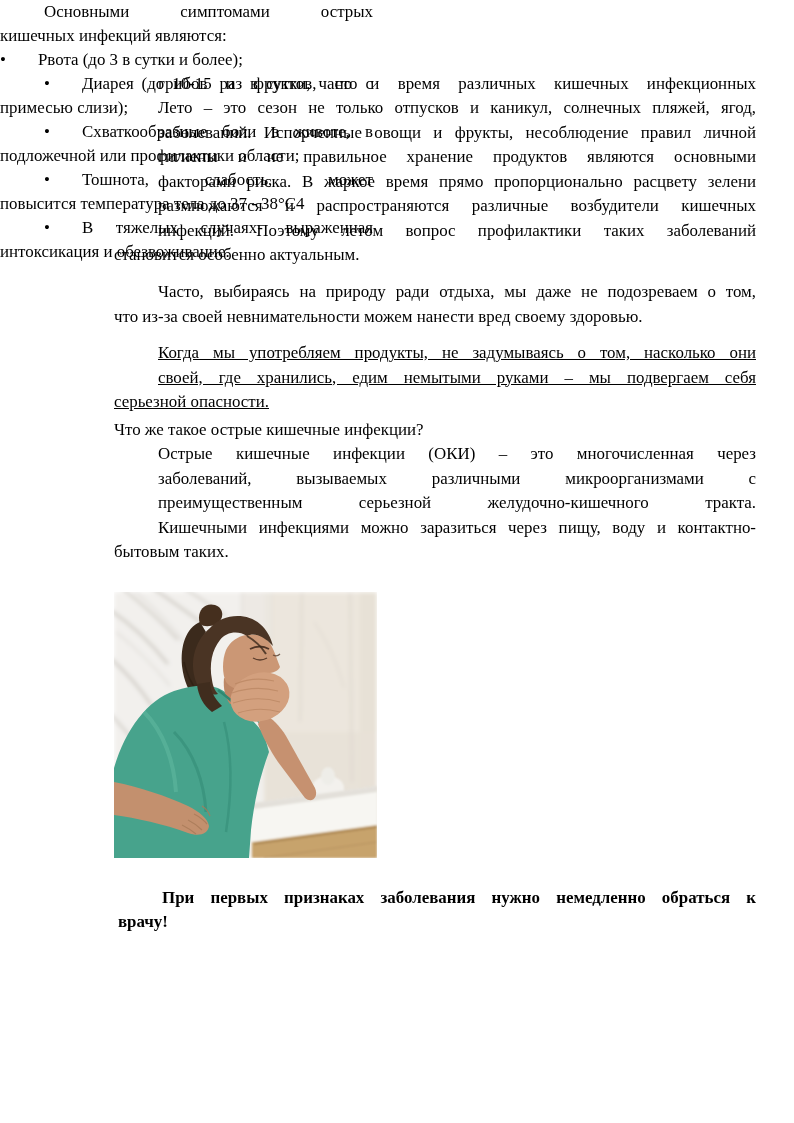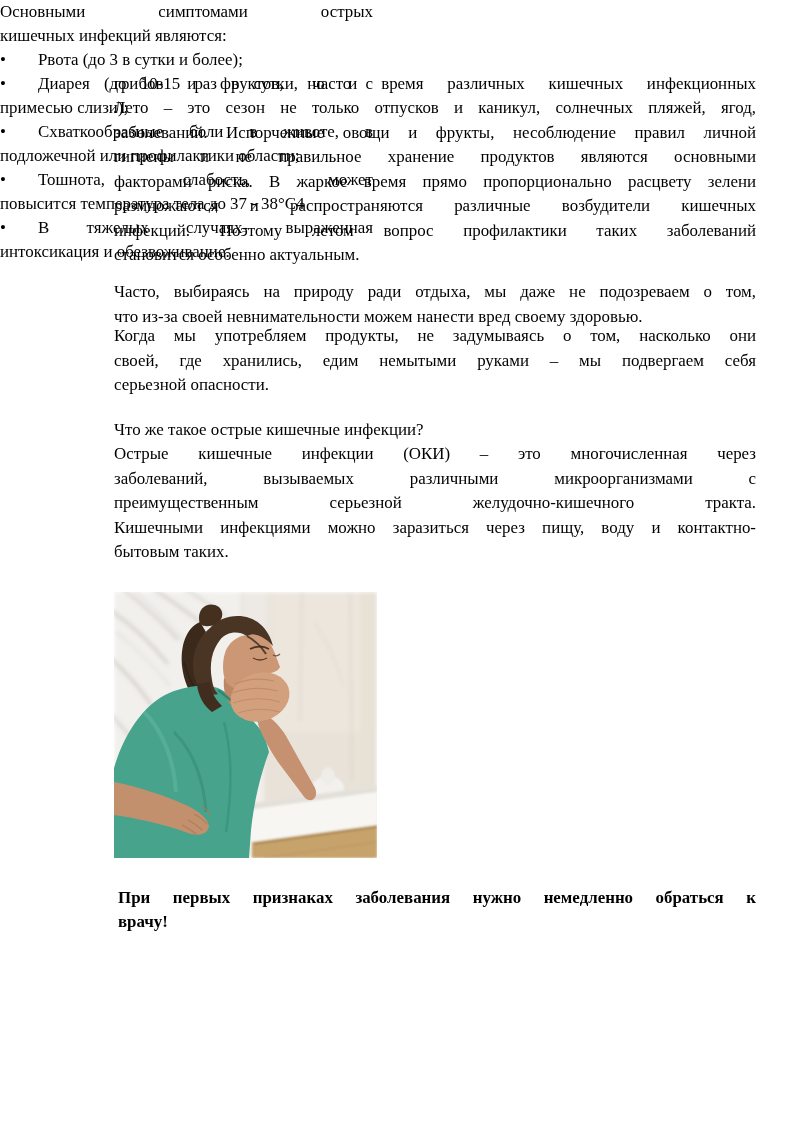--- a/index.html
+++ b/index.html
@@ -3,25 +3,25 @@
 <meta charset="utf-8">
 <style>
   html,body{margin:0;padding:0;background:#fff;}
   .page{
     position:relative;width:794px;height:1123px;background:#ffffff;
     font-family:"Liberation Serif","DejaVu Serif",serif;
     font-size:16.9px;line-height:24.5px;color:#000;overflow:hidden;
   }
   .para{position:absolute;left:114px;width:642px;}
   .line{text-align:left;white-space:nowrap;}
-  .line.j{text-align:justify;text-align-last:justify;white-space:normal;}
+  .line.j{text-align:justify;text-align-last:justify;white-space:normal;margin-left:44px;}
   .tab{display:inline-block;width:32px;}
   #p1{top:71.5px;}
   #p2a{top:280px;}
-  #p2b{top:324px;}
+  #p2b{top:341px;text-decoration:underline;}
   #p3h{top:417.5px;}
   #p3{top:442px;}
   #side{left:384px;top:581px;width:373px;}
   #side .line{line-height:24px;}
   #side .sidep{position:static;width:auto;}
   #warning{top:885.5px;font-weight:bold;padding-left:4px;box-sizing:border-box;}
   #photo{position:absolute;left:114px;top:592px;width:263px;height:266px;}
 </style>
 </head>
 <body>

